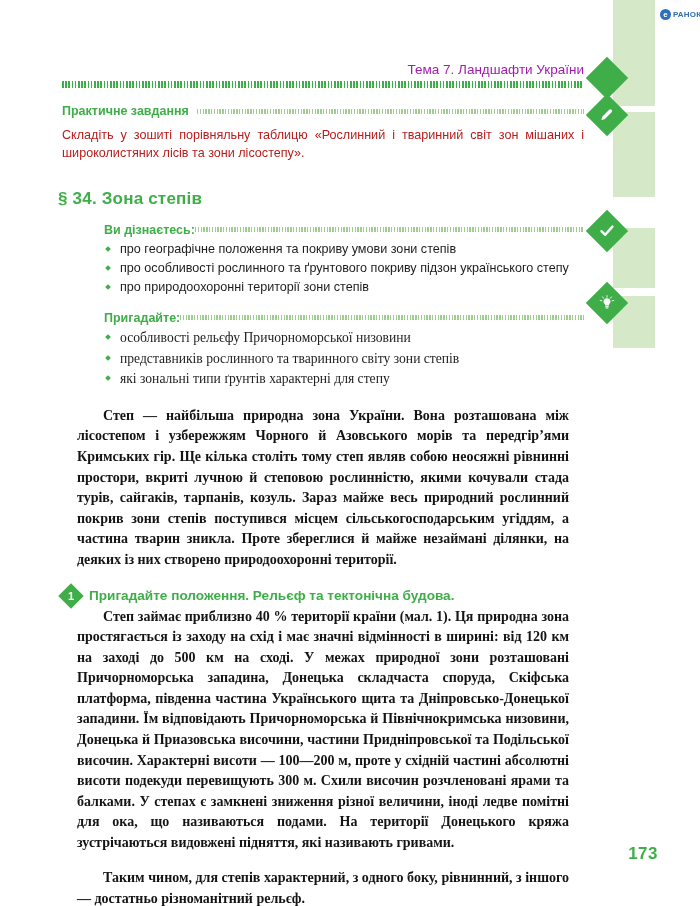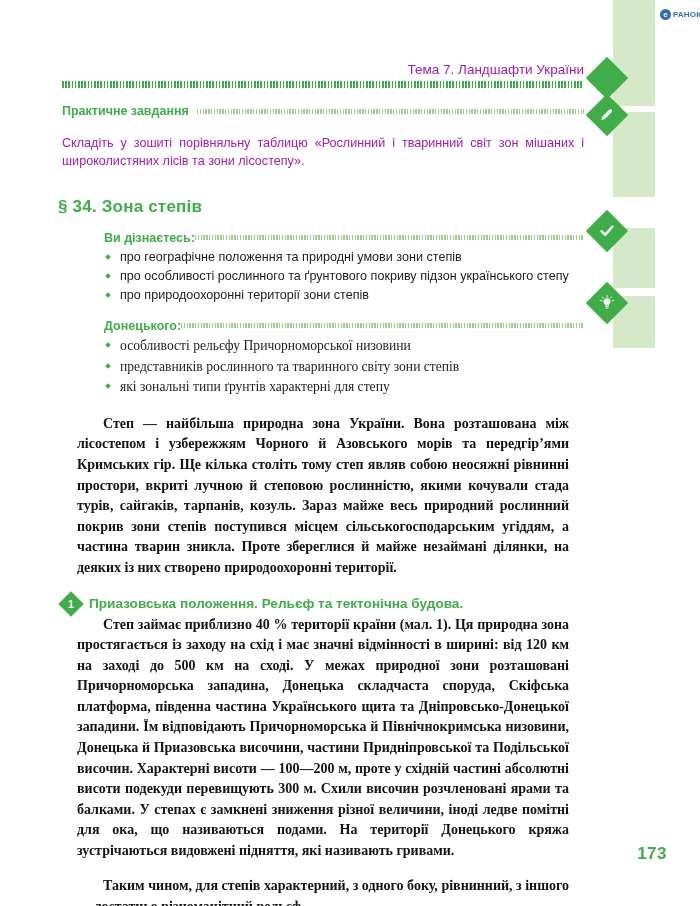--- a/index.html
+++ b/index.html
@@ -129,24 +129,24 @@
   }
   .callout-head .rule {
     flex: 1 1 auto;
     height: 5px;
     background-image: repeating-linear-gradient(
       to right,
       #9ecd8e 0px, #9ecd8e 1.4px,
       #ffffff 1.4px, #ffffff 2.8px);
   }
   .callout-body {
-    margin-top: 16px;
+    margin-top: 8px;
     font-size: 12.6px;
     line-height: 1.45;
-    color: #a21caf;
+    color: #b91c1c;
     text-align: justify;
     font-family: "Liberation Sans", sans-serif;
   }
 
   
   .section-heading {
     margin-top: 26px;
     margin-left: -4px;
     font-size: 17px;
     font-weight: bold;
@@ -250,21 +250,21 @@
     color: #3fae49;
     font-weight: bold;
     font-size: 13.6px;
     line-height: 1.4;
     font-family: "Liberation Sans", sans-serif;
   }
 
   
   .page-number {
     position: absolute;
-    right: 33px;
+    right: 42px;
     bottom: 42px;
     font-size: 17px;
     font-weight: bold;
     color: #3fae49;
     letter-spacing: 0.5px;
   }
 </style>
 </head>
 <body>
 
@@ -325,45 +325,45 @@
   </div>
 
   <h1 class="section-heading">§ 34. Зона степів</h1>
 
   <div class="indent">
     <div class="block-head">
       <span class="lbl">Ви дізнаєтесь:</span>
       <span class="rule"></span>
     </div>
     <ul class="bullets">
-      <li>про географічне положення та природні умови зони степів</li>
+      <li>про географічне положення та покриву умови зони степів</li>
       <li>про особливості рослинного та ґрунтового покриву підзон українського степу</li>
       <li>про природоохоронні території зони степів</li>
     </ul>
   </div>
 
   <div class="indent">
     <div class="block-head">
-      <span class="lbl">Донецького:</span>
+      <span class="lbl">Пригадайте:</span>
       <span class="rule"></span>
     </div>
     <ul class="bullets serif">
       <li>особливості рельєфу Причорноморської низовини</li>
       <li>представників рослинного та тваринного світу зони степів</li>
       <li>які зональні типи ґрунтів характерні для степу</li>
     </ul>
   </div>
 
   <p class="prose first">Степ — найбільша природна зона України. Вона розташована між лісостепом і узбережжям Чорного й Азовського морів та передгір’ями Кримських гір. Ще кілька століть тому степ являв собою неосяжні рівнинні простори, вкриті лучною й степовою рослинністю, якими кочували стада турів, сайгаків, тарпанів, козуль. Зараз майже весь природний рослинний покрив зони степів поступився місцем сільськогосподарським угіддям, а частина тварин зникла. Проте збереглися й майже незаймані ділянки, на деяких із них створено природоохоронні території.</p>
 
   <div class="subsection">
     <span class="num-diamond">
       <span>1</span>
     </span>
-    <span class="subsection-title">Приазовська положення. Рельєф та тектонічна будова.</span>
+    <span class="subsection-title">Пригадайте положення. Рельєф та тектонічна будова.</span>
   </div>
 
   <p class="prose tight">Степ займає приблизно 40 % території країни (мал. 1). Ця природна зона простягається із заходу на схід і має значні відмінності в ширині: від 120 км на заході до 500 км на сході. У межах природної зони розташовані Причорноморська западина, Донецька складчаста споруда, Скіфська платформа, південна частина Українського щита та Дніпровсько-Донецької западини. Їм відповідають Причорноморська й Північнокримська низовини, Донецька й Приазовська височини, частини Придніпровської та Подільської височин. Характерні висоти — 100—200 м, проте у східній частині абсолютні висоти подекуди перевищують 300 м. Схили височин розчленовані ярами та балками. У степах є замкнені зниження різної величини, іноді ледве помітні для ока, що називаються подами. На території Донецького кряжа зустрічаються видовжені підняття, які називають гривами.</p>
   <p class="prose tight">Таким чином, для степів характерний, з одного боку, рівнинний, з іншого — достатньо різноманітний рельєф.</p>
 
 </div>
 
 <div class="page-number">173</div>
 
 </body></html>

